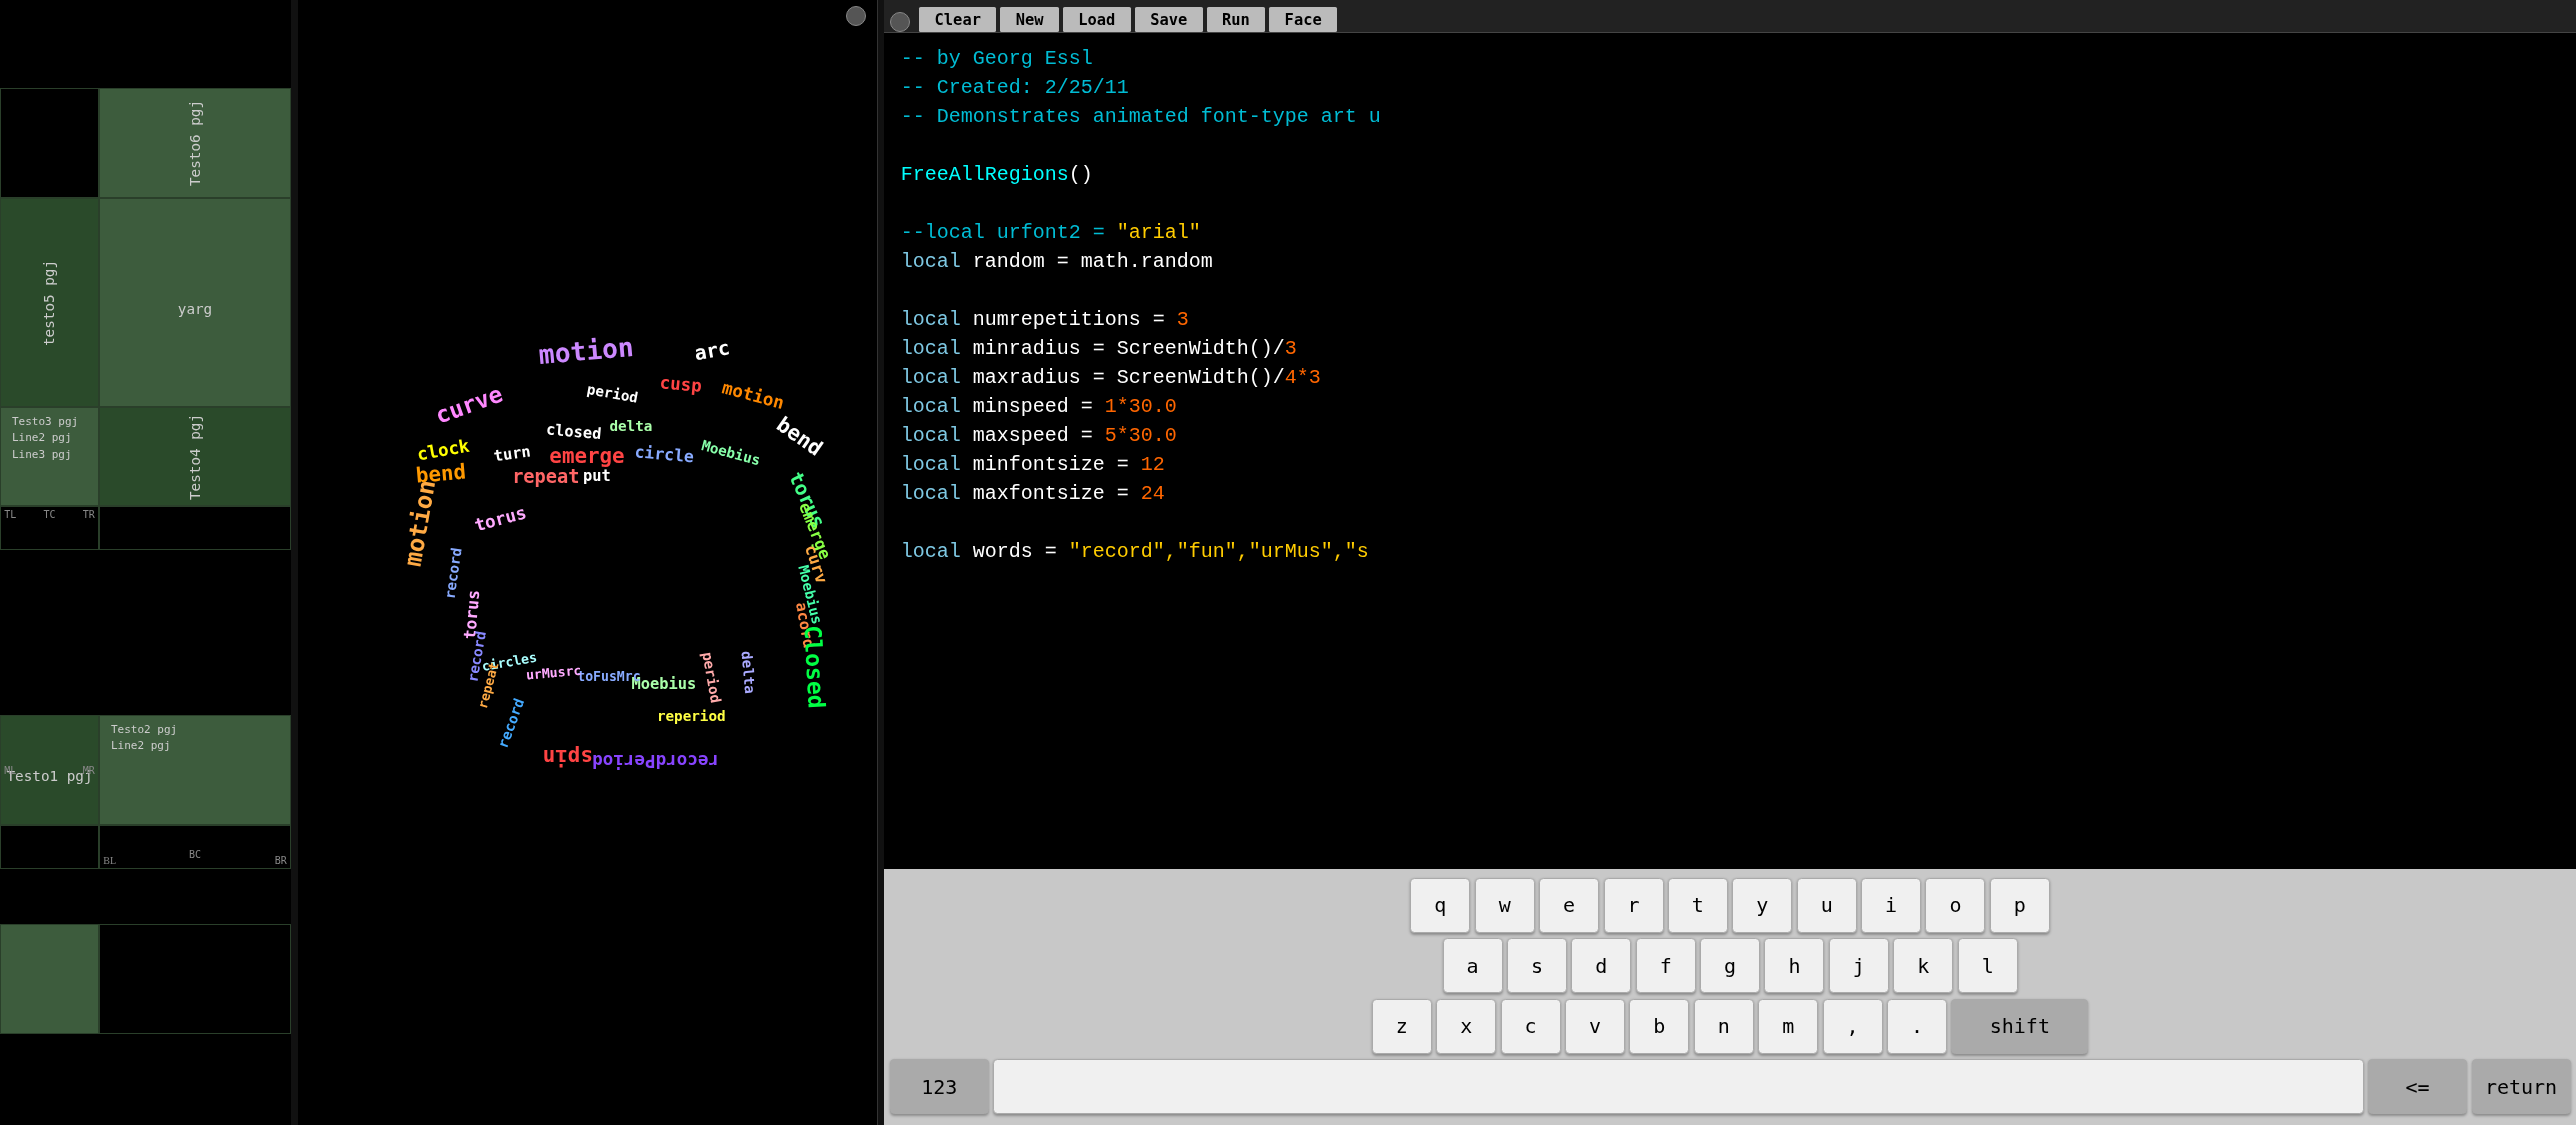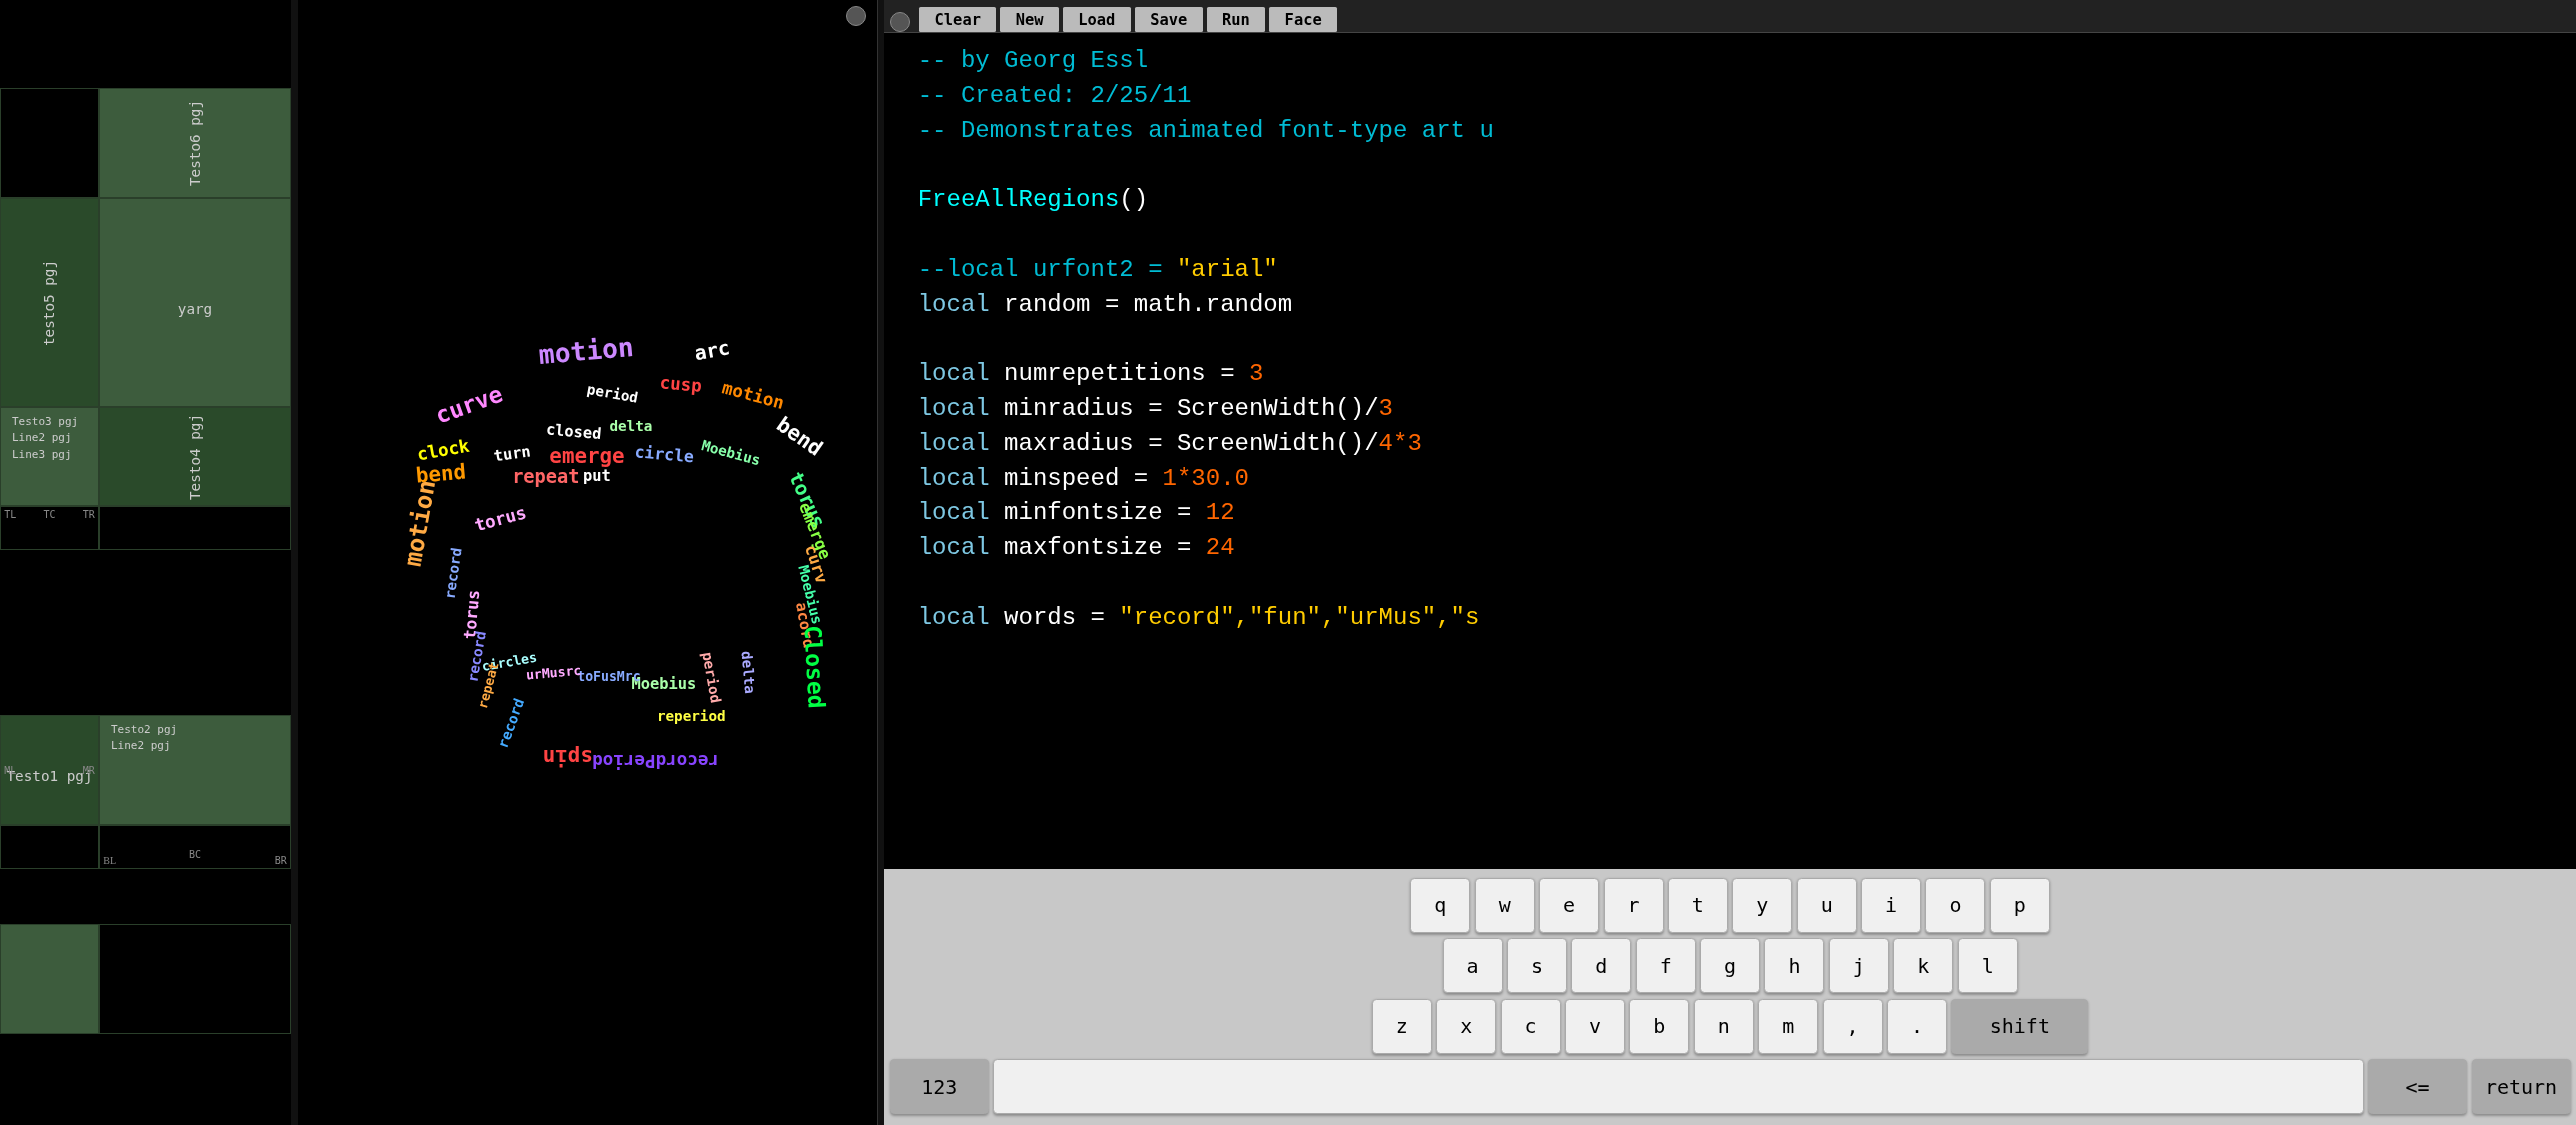--- a/index.html
+++ b/index.html
@@ -165,24 +165,23 @@
 
     .code-area {
       flex: 1;
       background: #000;
       padding: 11px 16.5px;
       overflow: hidden;
       position: relative;
     }
     .code-line {
       font-family: 'Courier New', monospace;
-      font-size: 24px;
+      font-size: 20px;
       line-height: 1.45;
       white-space: nowrap;
-      margin-left: 17px;
     }
     .c-comment { color: #00bcd4; }
     .c-white { color: #fff; }
 
     
     .keyboard {
       background: #c8c8c8;
       padding: 8.8px 5.5px 11px 5.5px;
       display: flex;
       flex-direction: column;
@@ -381,20 +380,21 @@
     <div class="code-line">&nbsp;</div>
     <div class="code-line c-white"><span style="color:#00ffff;">FreeAllRegions</span><span style="color:#ffffff;">()</span></div>
     <div class="code-line">&nbsp;</div>
     <div class="code-line"><span style="color:#00bcd4;">--local urfont2 = <span style="color:#ffcc00;">"arial"</span></span></div>
     <div class="code-line"><span style="color:#7ec8e3;">local</span><span style="color:#fff;"> random = math.random</span></div>
     <div class="code-line">&nbsp;</div>
     <div class="code-line"><span style="color:#7ec8e3;">local</span><span style="color:#fff;"> numrepetitions = </span><span style="color:#ff6600;">3</span></div>
     <div class="code-line"><span style="color:#7ec8e3;">local</span><span style="color:#fff;"> minradius = ScreenWidth()/</span><span style="color:#ff6600;">3</span></div>
     <div class="code-line"><span style="color:#7ec8e3;">local</span><span style="color:#fff;"> maxradius = ScreenWidth()/</span><span style="color:#ff6600;">4*3</span></div>
     <div class="code-line"><span style="color:#7ec8e3;">local</span><span style="color:#fff;"> minspeed = </span><span style="color:#ff6600;">1*30.0</span></div>
+    <div class="code-line"><span style="color:#7ec8e3;">local</span><span style="color:#fff;"> maxspeed = </span><span style="color:#ff6600;">5*30.0</span></div>
     <div class="code-line"><span style="color:#7ec8e3;">local</span><span style="color:#fff;"> minfontsize = </span><span style="color:#ff6600;">12</span></div>
     <div class="code-line"><span style="color:#7ec8e3;">local</span><span style="color:#fff;"> maxfontsize = </span><span style="color:#ff6600;">24</span></div>
     <div class="code-line">&nbsp;</div>
     <div class="code-line"><span style="color:#7ec8e3;">local</span><span style="color:#fff;"> words = </span><span style="color:#ffcc00;">"record","fun","urMus","s</span></div>
     <div class="code-line">&nbsp;</div>
   </div>
 
   <div class="keyboard">
 
     <div class="kb-row">

